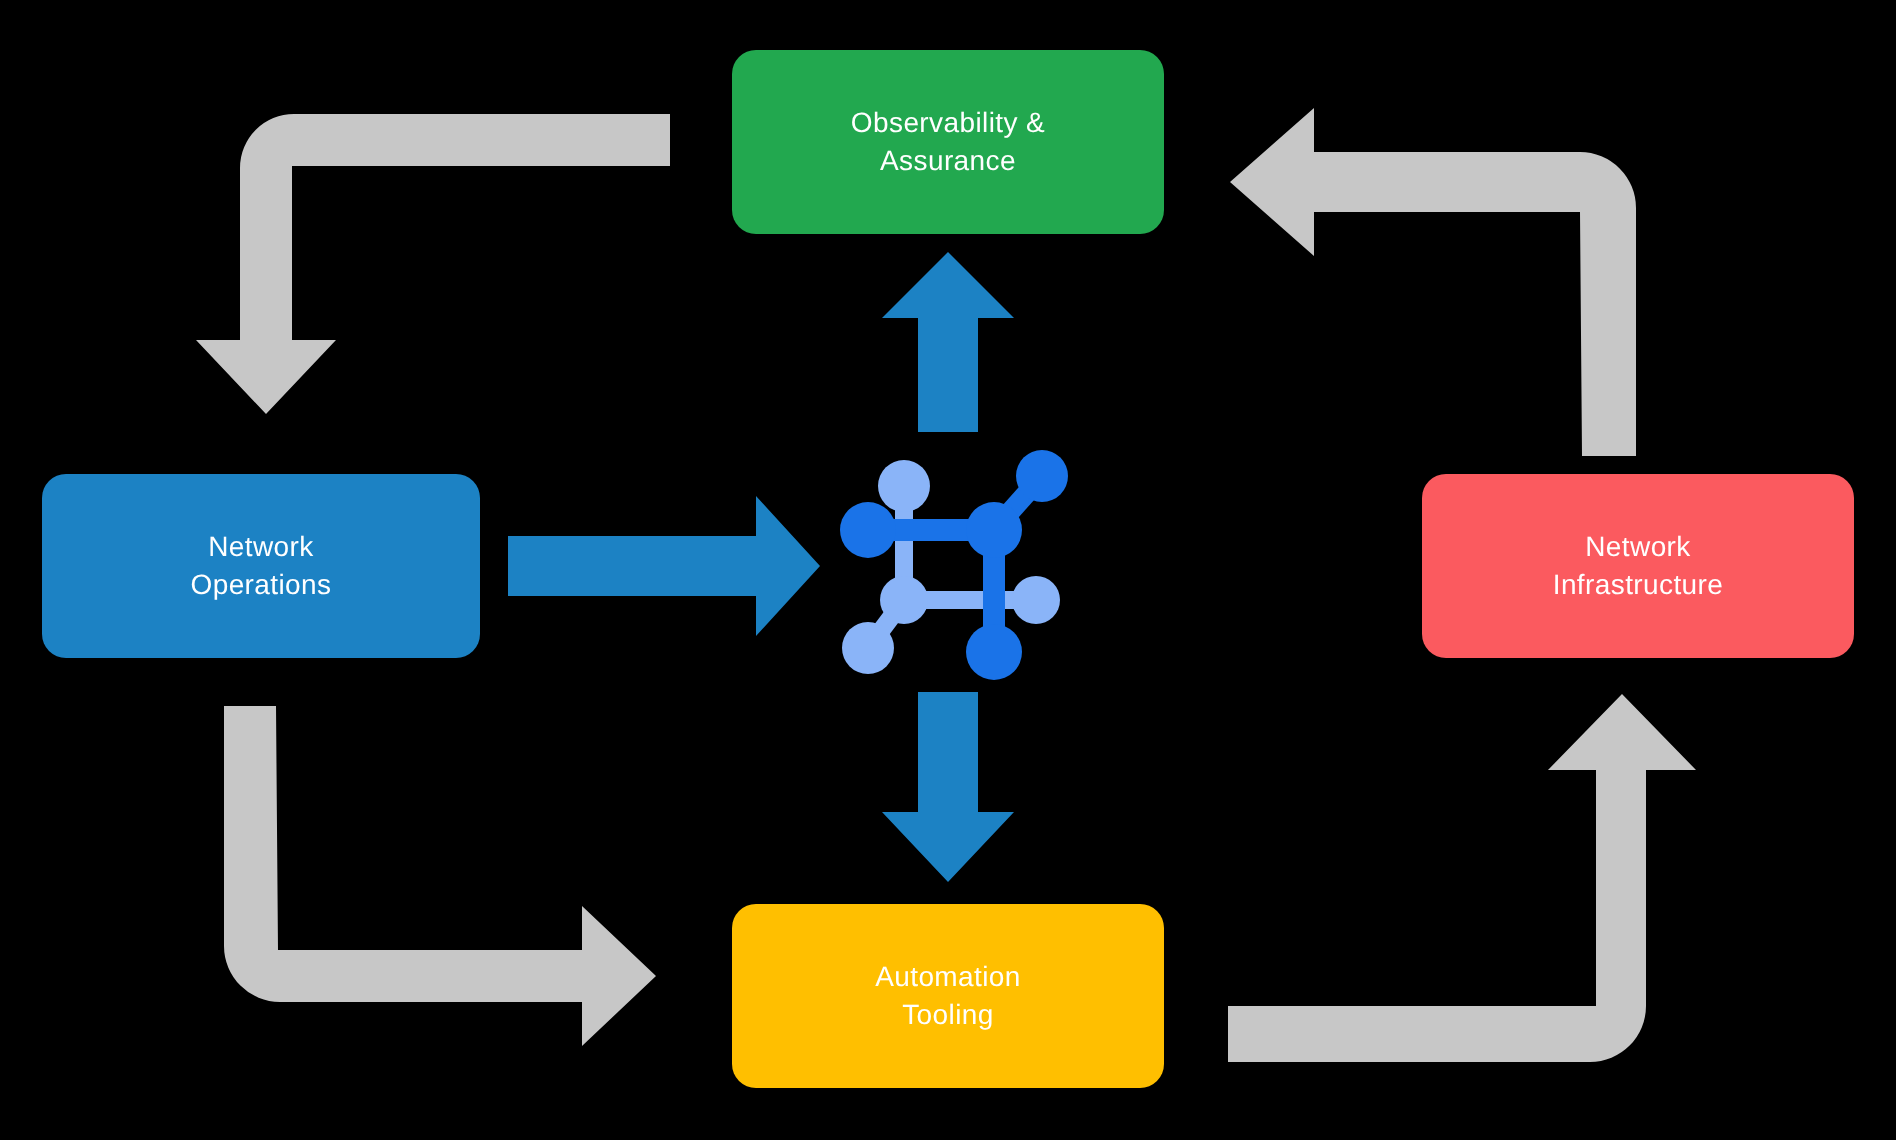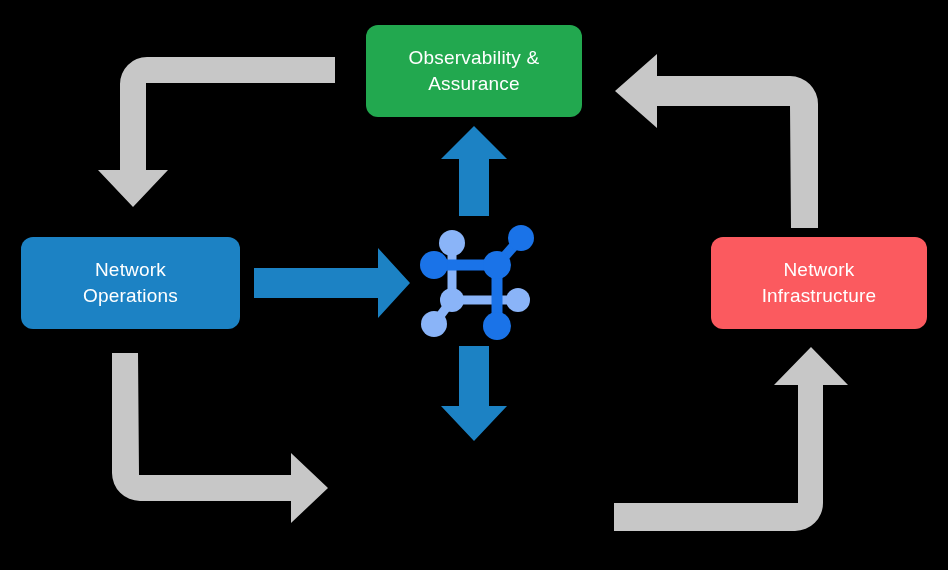--- a/index.html
+++ b/index.html
@@ -16,21 +16,21 @@
     font-family: "Liberation Sans", sans-serif;
   }
   .node-box {
     position: absolute;
     border-radius: 12px;
     display: flex;
     align-items: center;
     justify-content: center;
     text-align: center;
     color: #ffffff;
-    font-size: 19px;
+    font-size: 14px;
     line-height: 1.35;
     font-weight: 400;
     letter-spacing: 0.2px;
     box-sizing: border-box;
     padding: 6px 22px;
   }
   .node-box span { display: block; white-space: pre-line; }
 
   #box-observability {
     left: 366px; top: 25px; width: 216px; height: 92px;
@@ -181,14 +181,18 @@
   <div class="node-box" id="box-netops">
     <span>Network
 Operations</span>
   </div>
 
   <div class="node-box" id="box-infra">
     <span>Network
 Infrastructure</span>
   </div>
 
+  <div class="node-box" id="box-automation">
+    <span>Automation
+Tooling</span>
+  </div>
 
 </div>
 
 </body></html>

